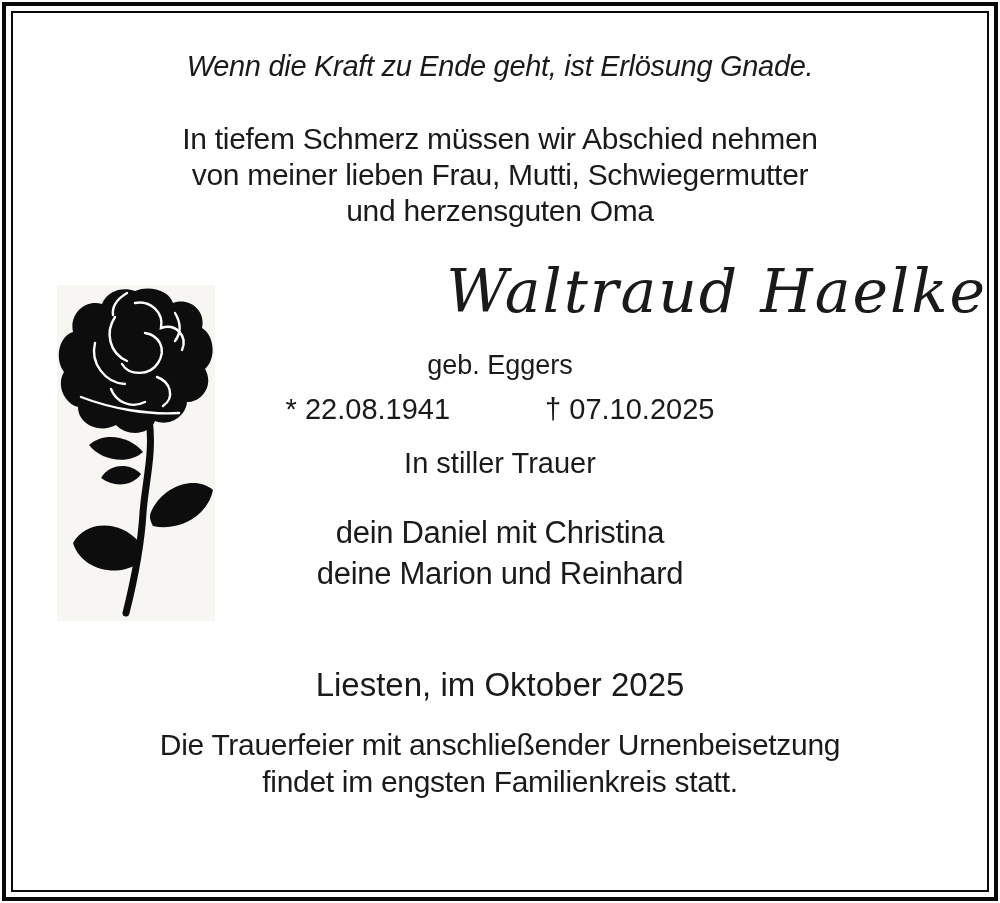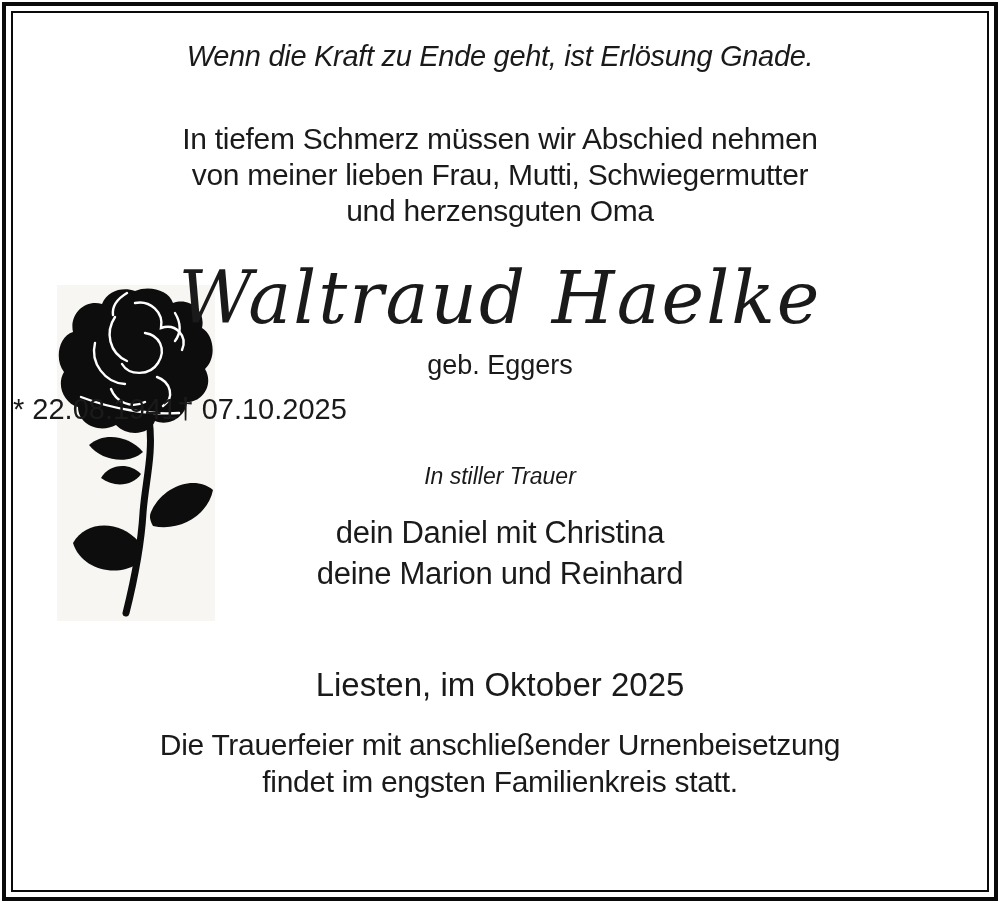--- a/index.html
+++ b/index.html
@@ -24,54 +24,56 @@
   }
   .content{
     position:absolute; inset:13px;
   }
   .tblock{
     position:absolute; left:0; right:0;
     text-align:center;
     white-space:nowrap;
   }
   .quote{
-    top:27px;
+    top:37px;
     font-size:29px;
     font-style:italic;
     font-weight:500;
     letter-spacing:-0.3px;
   }
   .intro{
     top:108px;
     font-size:30px;
     line-height:36px;
     letter-spacing:-0.3px;
     text-align:center;
   }
   .name{
     top:243px;
     font-family:"DejaVu Serif", serif;
     font-style:italic;
-    font-size:72px;
+    font-size:60px;
     font-weight:500;
     letter-spacing:2px;
+    text-align:right;
   }
   .maiden{
     top:337px;
     font-size:27px;
   }
   .dates{
     top:380px;
     font-size:29px;
     display:flex;
+    justify-content:center;
+    gap:95px;
   }
   .mourning-header{
-    top:450px;
-    font-size:23px;
-    font-style:italic;
+    top:434px;
+    font-size:29px;
   }
   .mourners{
     top:499px;
     font-size:31px;
     line-height:41px;
     letter-spacing:-0.3px;
   }
   .place-date{
     top:653px;
     font-size:33px;

